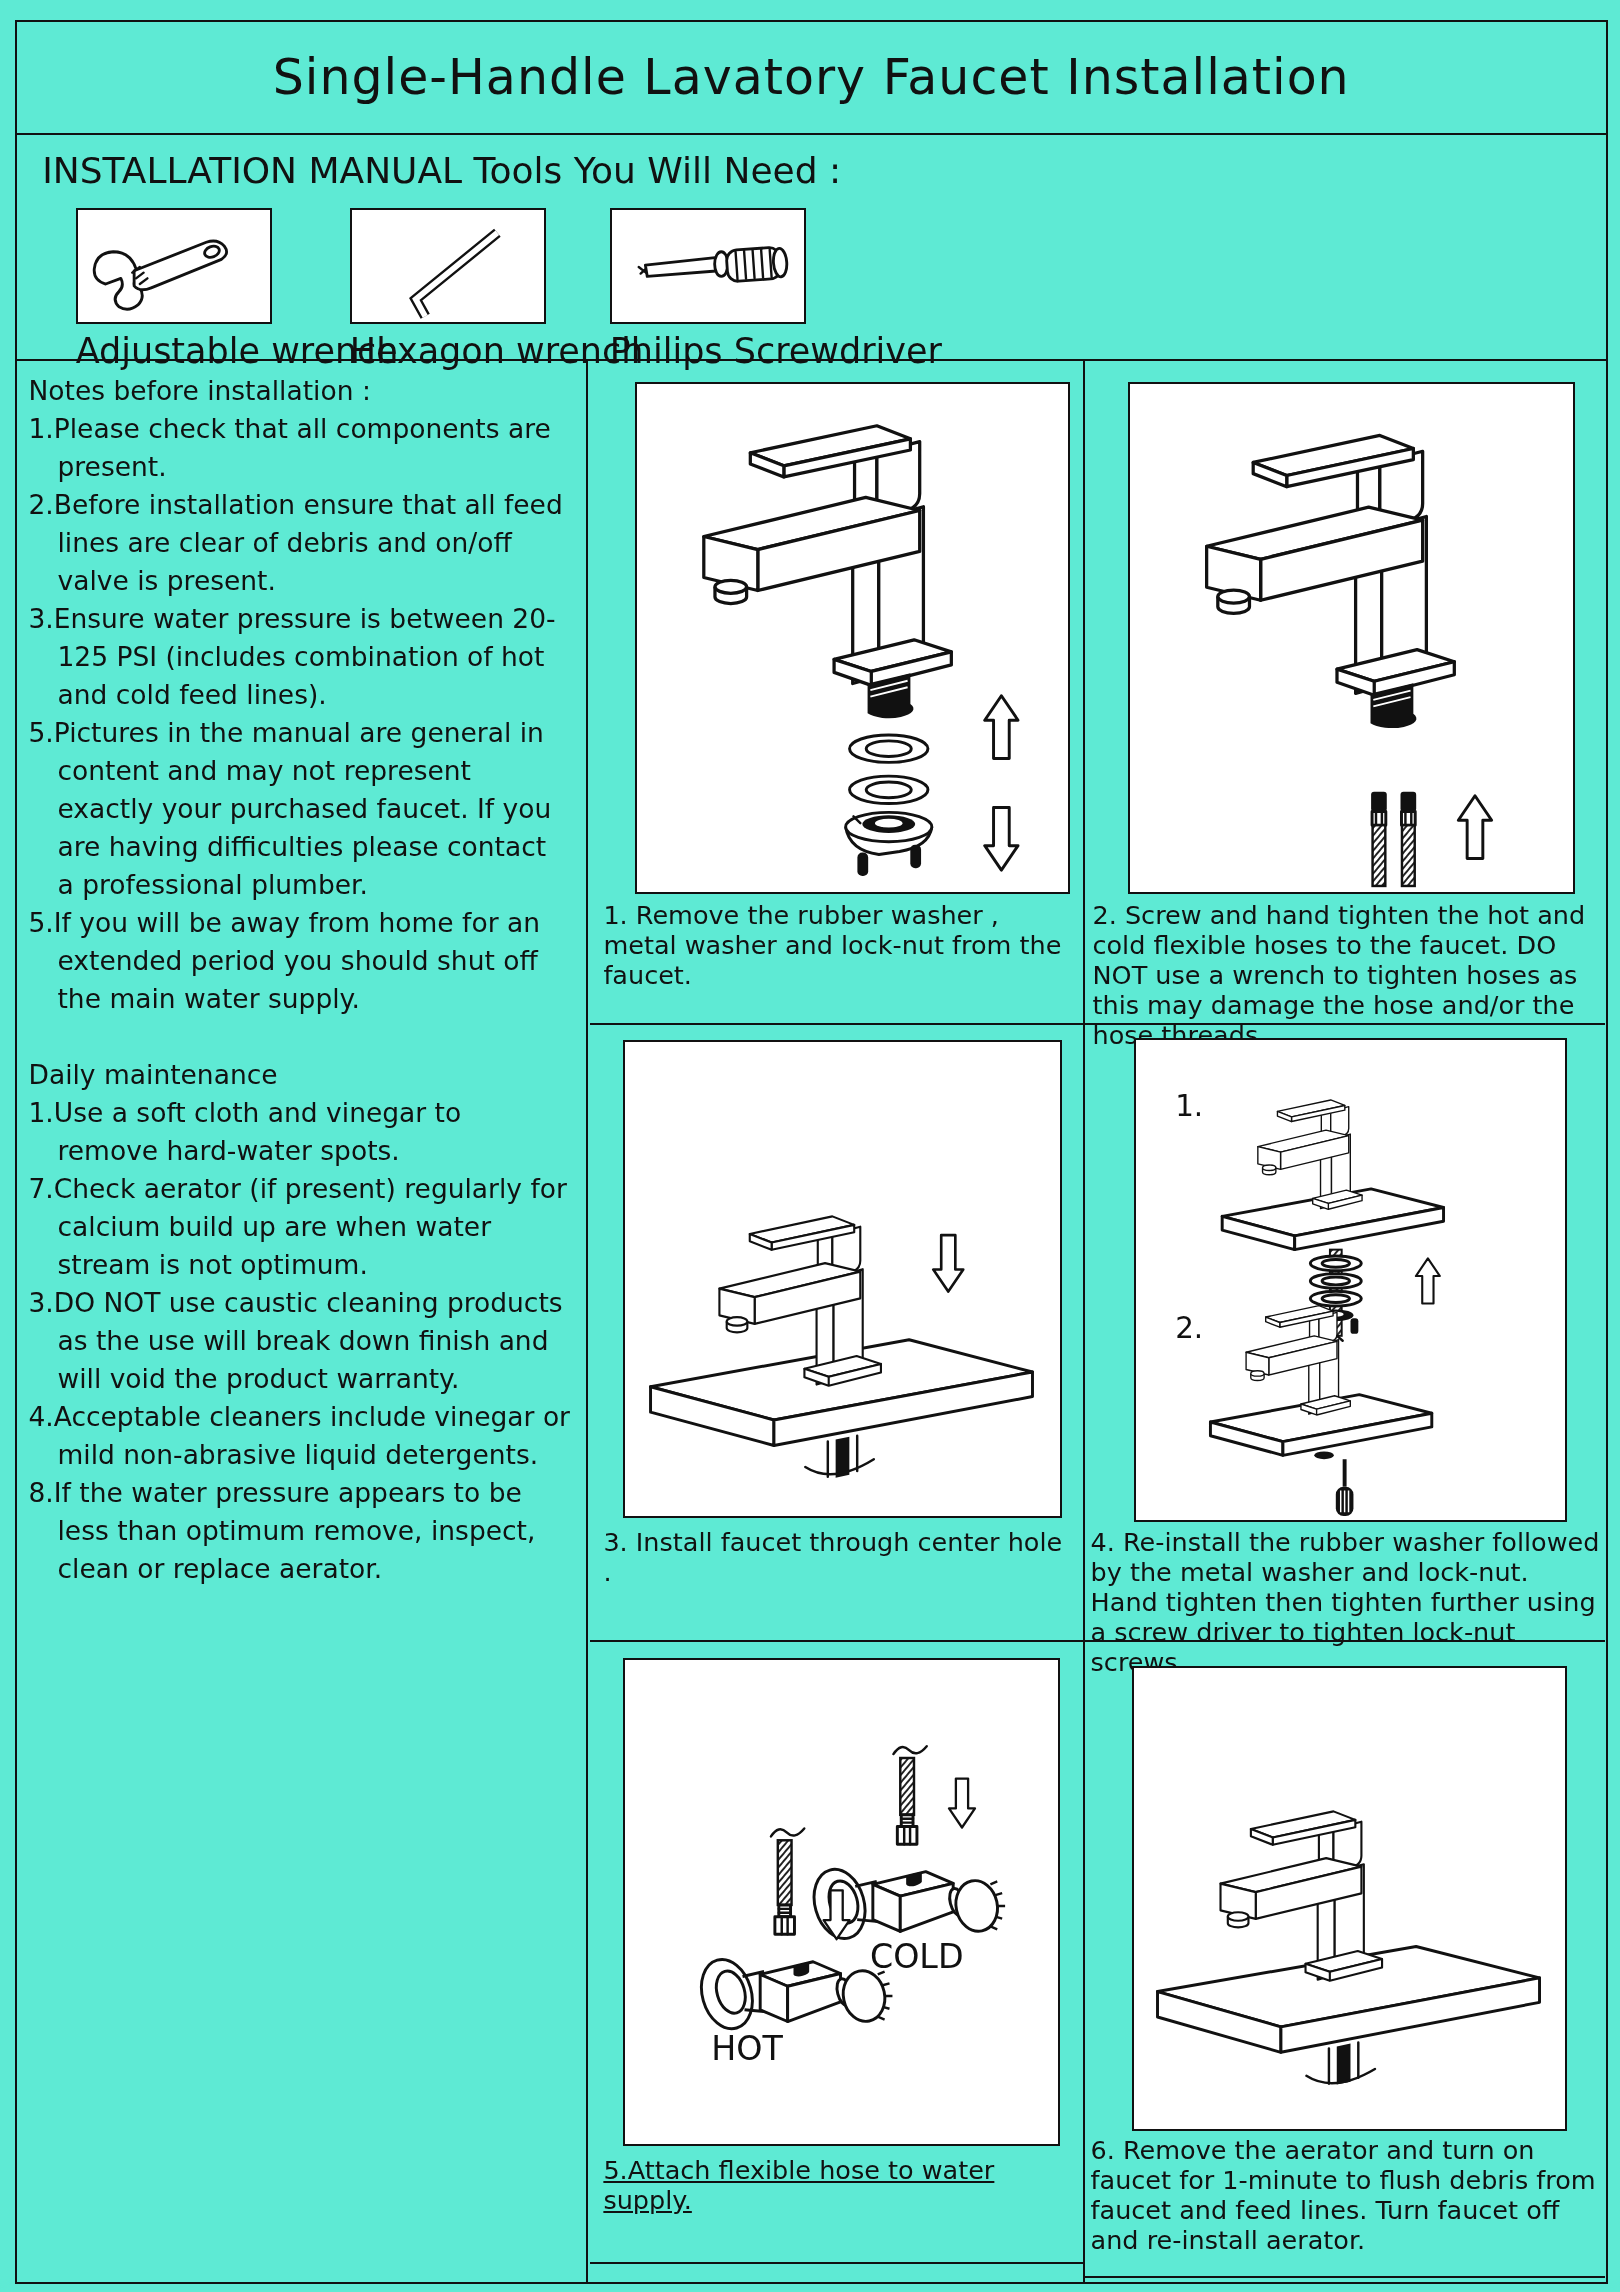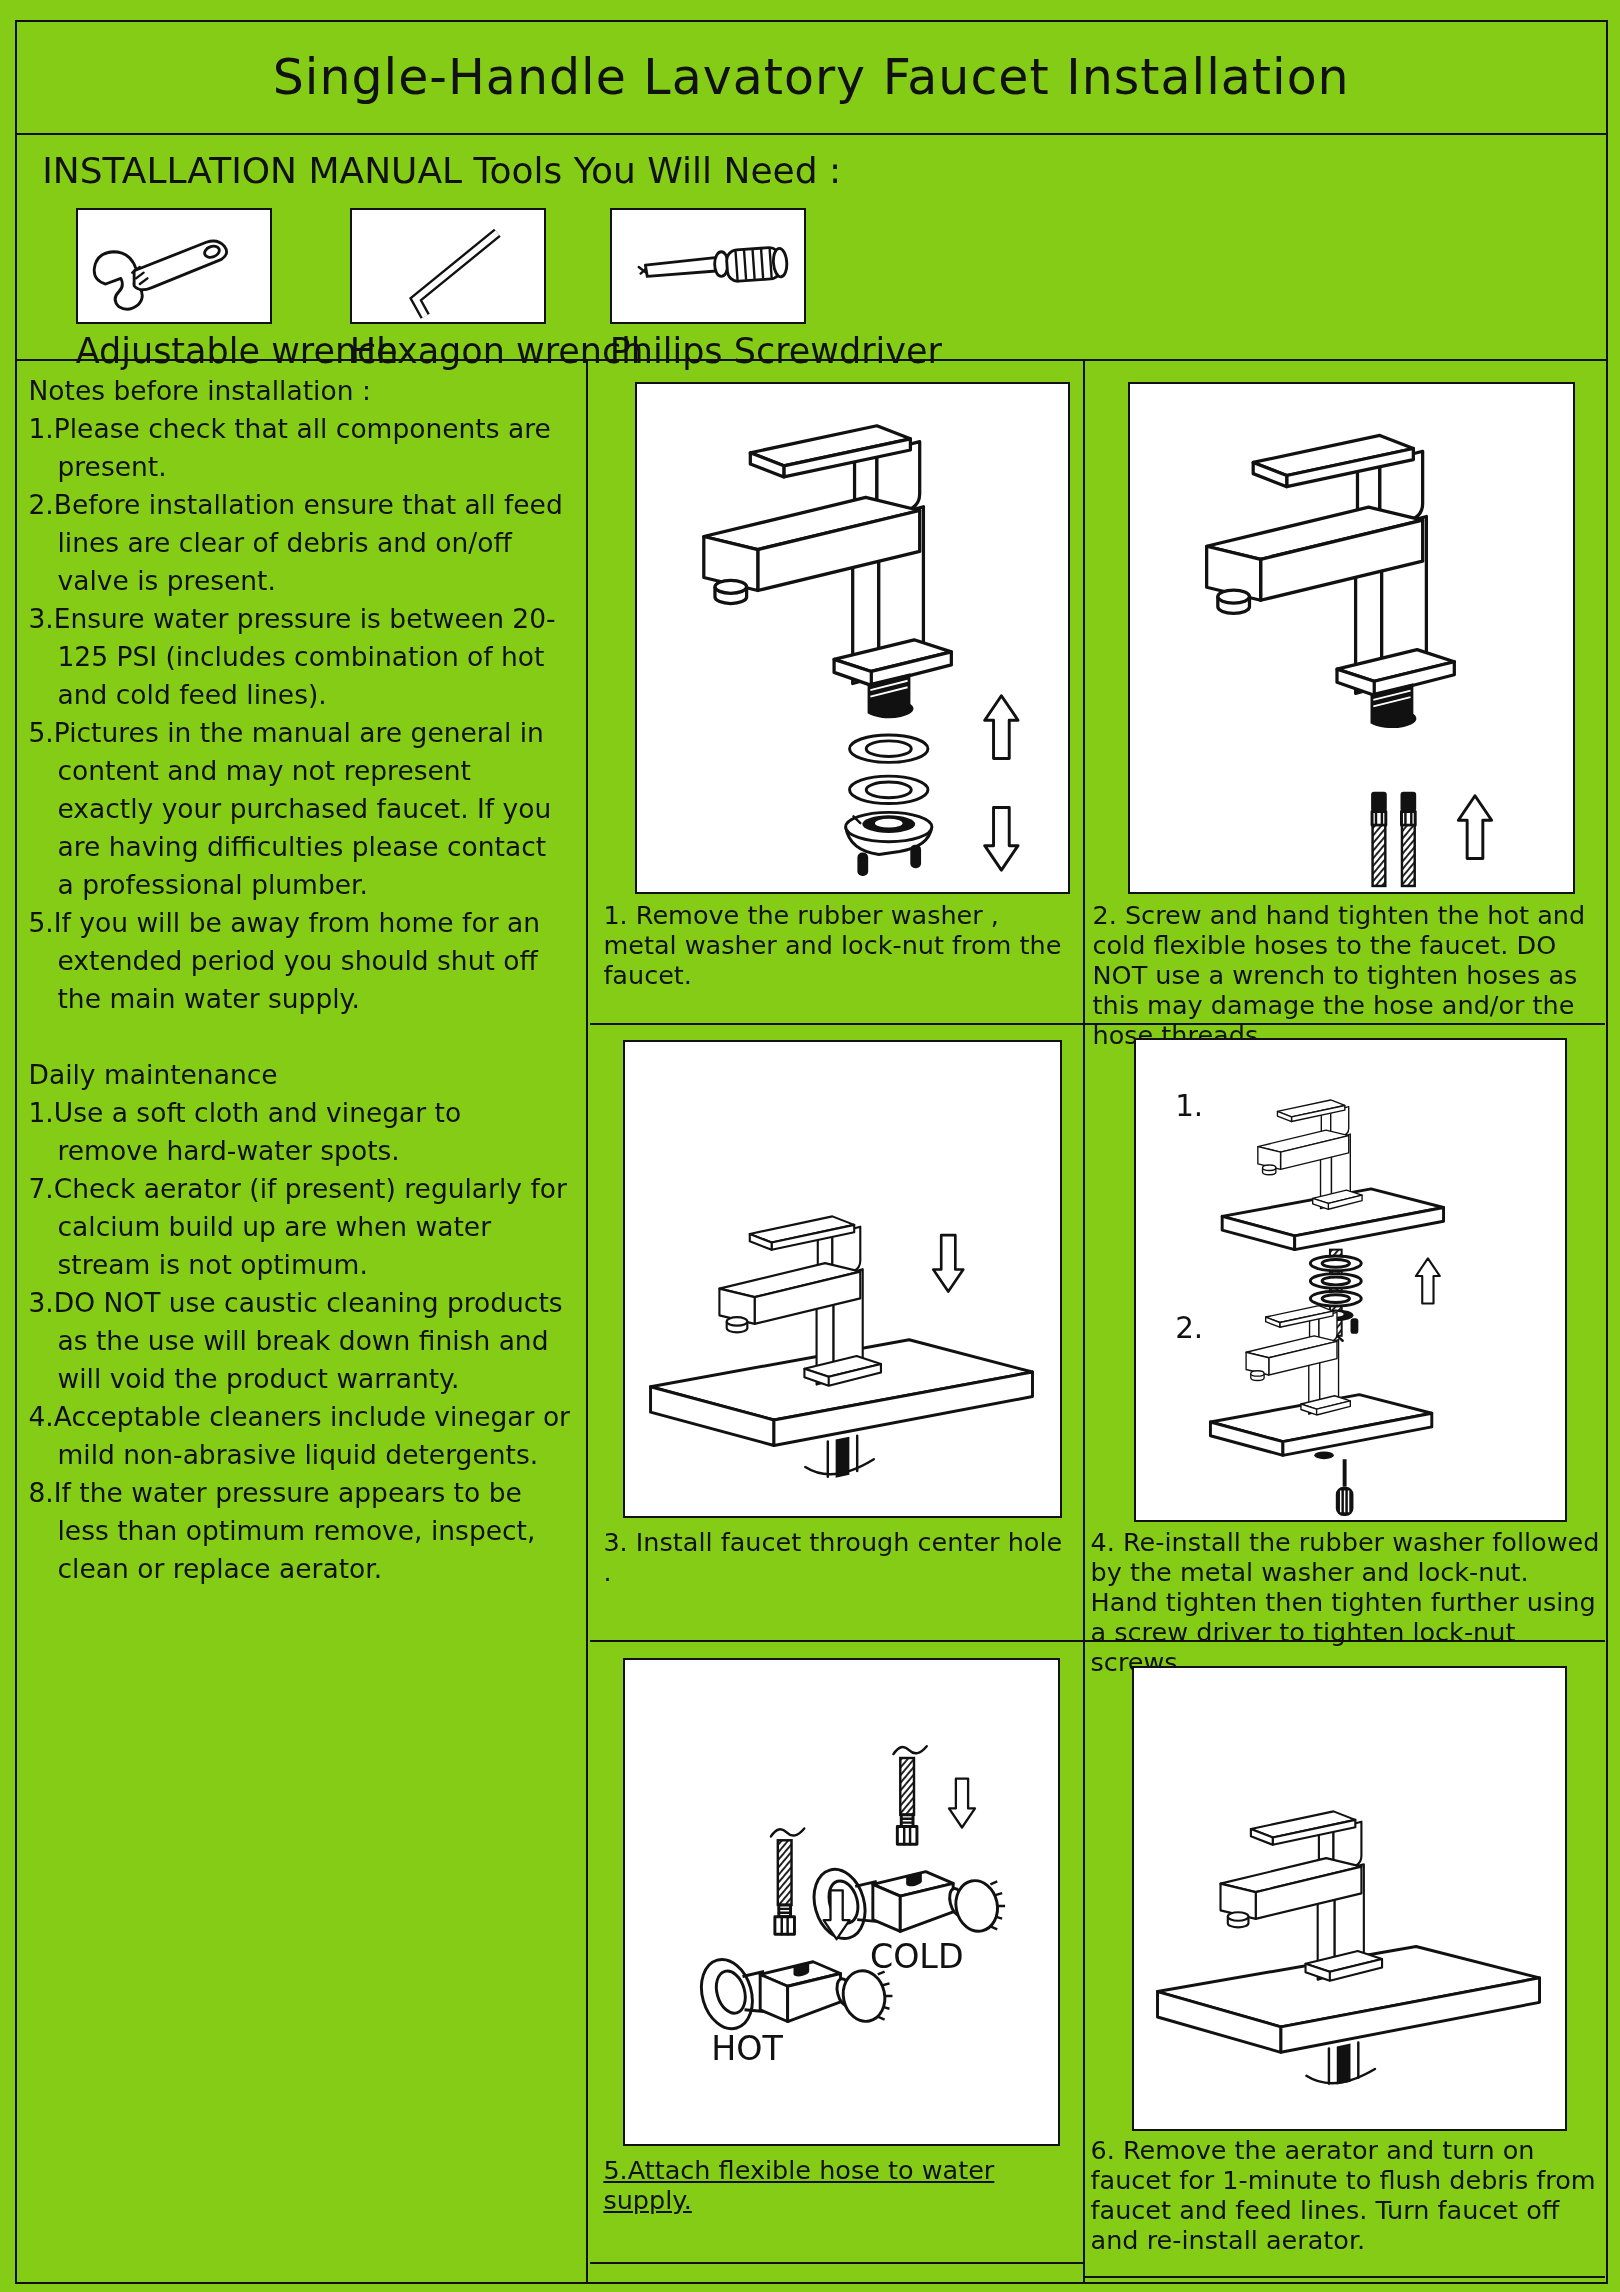--- a/index.html
+++ b/index.html
@@ -1,17 +1,17 @@
 <!DOCTYPE html>
 <html><head>
 <meta charset="utf-8">
 <style>
   html,body { margin:0; padding:0; background:#fff; }
   .page {
-    position:relative; width:1620px; height:2293px; background:#84cc16;
+    position:relative; width:1620px; height:2293px; background:#5eead4;
     font-family:"DejaVu Sans","Liberation Sans",sans-serif; color:#111;
   }
   .outer { position:absolute; left:14.7px; top:19.6px; width:1589px; height:2260px; border:2px solid #111; }
 
   
   .row-title { height:111px; border-bottom:2px solid #111; display:flex; align-items:center; justify-content:center; }
   .row-title h1 { margin:0; font-size:49px; font-weight:normal; letter-spacing:1px; }
 
   
   .row-tools { position:relative; height:224px; border-bottom:2px solid #111; }

